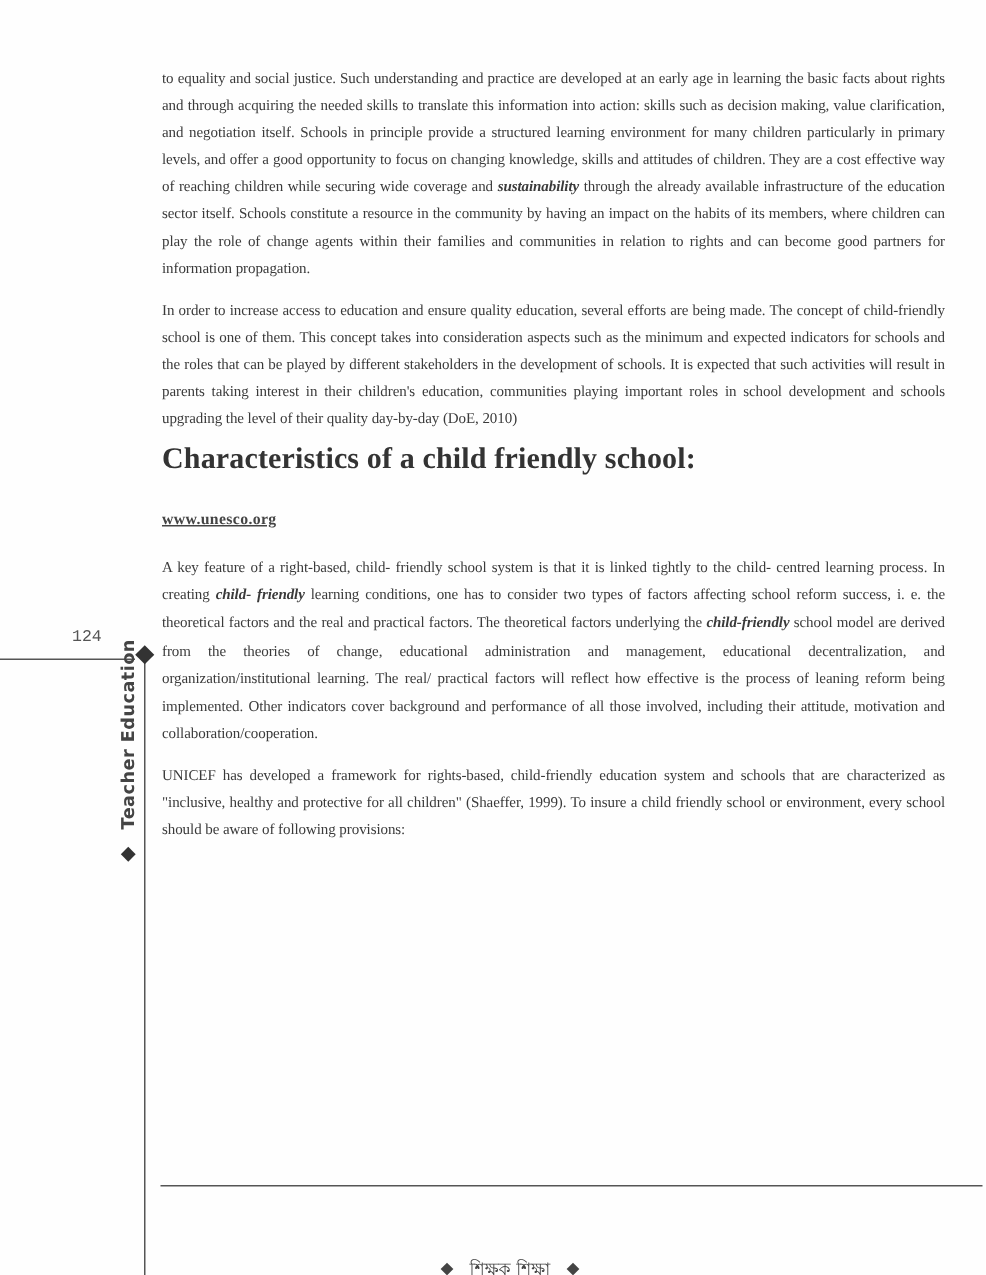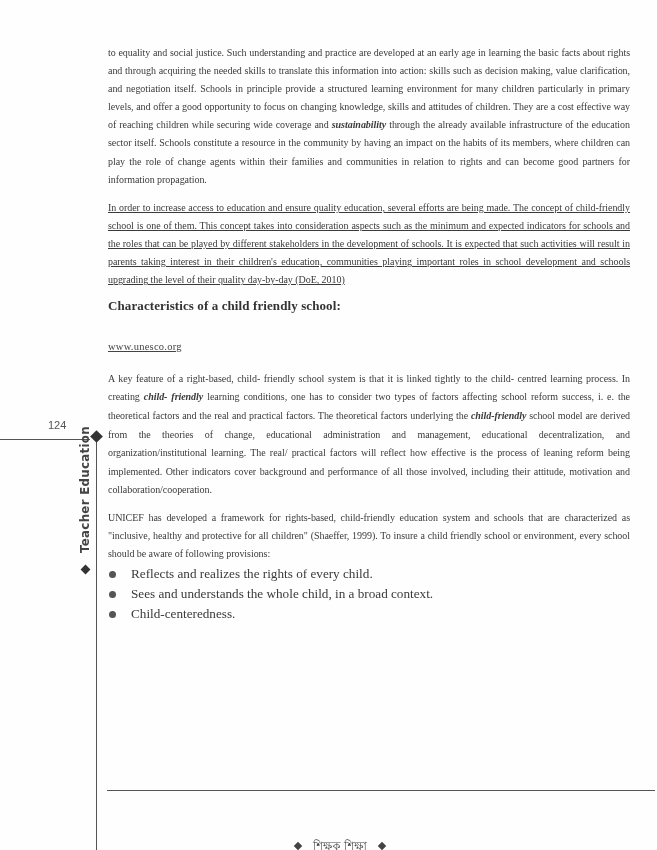--- a/index.html
+++ b/index.html
@@ -31,44 +31,44 @@
   p.para {
     margin: 0;
     font-size: 10px;
     line-height: 18.1px;
     text-align: justify;
     text-align-last: left;
     letter-spacing: -0.05px;
   }
   p.para + p.para { margin-top: 9px; }
   .p1 { }
-  .p2 { margin-top: 10px !important; text-decoration: underline; }
+  .p2 { margin-top: 10px !important; }
   em.it { font-style: italic; font-weight: bold; }
   .heading {
     margin-top: 8px;
-    font-size: 13px;
+    font-size: 20px;
     line-height: 18px;
     font-weight: bold;
     color: #333;
     letter-spacing: 0.1px;
   }
   .quote {
     margin-top: 1px;
     font-size: 14.2px;
     line-height: 19.3px;
     font-weight: bold;
     color: #2e2e2e;
     text-align: justify;
     text-align-last: left;
     letter-spacing: 0.25px;
   }
   .quote-link {
     display: inline-block;
     font-size: 10.5px;
-    font-weight: normal;
+    font-weight: bold;
     color: #444;
     text-decoration: underline;
     line-height: 15px;
   }
   .p3 { margin-top: 15px !important; line-height: 18.6px !important; }
   .p4 { margin-top: 9px !important; }
   ul.bullets {
     list-style: none;
     margin: 1px 0 0 0;
     padding: 0;
@@ -112,21 +112,21 @@
     height: 8px;
     background: #333;
     transform: rotate(45deg);
   }
   .diamond.corner { left: 92px; top: 432px; width: 9px; height: 9px; }
   .diamond.side { left: 82px; top: 566px; width: 7px; height: 7px; }
   .page-number {
     position: absolute;
     left: 48px;
     top: 419px;
-    font-family: Liberation Sans, sans-serif;
+    font-family: Liberation Mono, monospace;
     font-size: 11px;
     color: #555;
   }
   .side-title-inner {
     position: absolute;
     left: 78px;
     top: 553px;
     transform: rotate(-90deg);
     transform-origin: left top;
     font-family: "DejaVu Sans", sans-serif;
@@ -185,25 +185,20 @@
 
     <div class="quote">
       <br>
       <a class="quote-link">www.unesco.org</a>
     </div>
 
     <p class="para p3"><span>A key feature of a right-based, child- friendly school system is that it is linked tightly to the child- centred learning process. In creating </span><em class="it">child- friendly</em><span> learning conditions, one has to consider two types of factors affecting school reform success, i. e. the theoretical factors and the real and practical factors. The theoretical factors underlying the </span><em class="it">child-friendly</em><span> school model are derived from the theories of change, educational administration and management, educational decentralization, and organization/institutional learning. The real/ practical factors will reflect how effective is the process of leaning reform being implemented. Other indicators cover background and performance of all those involved, including their attitude, motivation and collaboration/cooperation.</span></p>
 
     <p class="para p4">UNICEF has developed a framework for rights-based, child-friendly education system and schools that are characterized as "inclusive, healthy and protective for all children" (Shaeffer, 1999). To insure a child friendly school or environment, every school should be aware of following provisions:</p>
 
-    <ul class="bullets">
-      <li><span class="dot"></span><span>Reflects and realizes the rights of every child.</span></li>
-      <li><span class="dot"></span><span>Sees and understands the whole child, in a broad context.</span></li>
-      <li><span class="dot"></span><span>Child-centeredness.</span></li>
-    </ul>
   </div>
 
   <div class="bottom-rule"></div>
 
   <div class="footer-wrap">
     <span class="fd"></span><span class="ft">শিক্ষক শিক্ষা</span><span class="fd"></span>
   </div>
 </div>
 
 </body></html>

